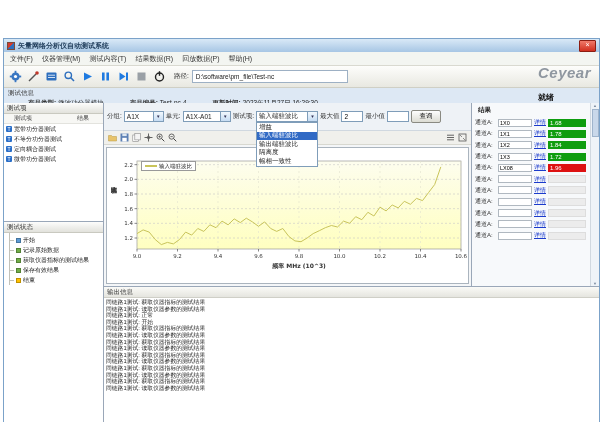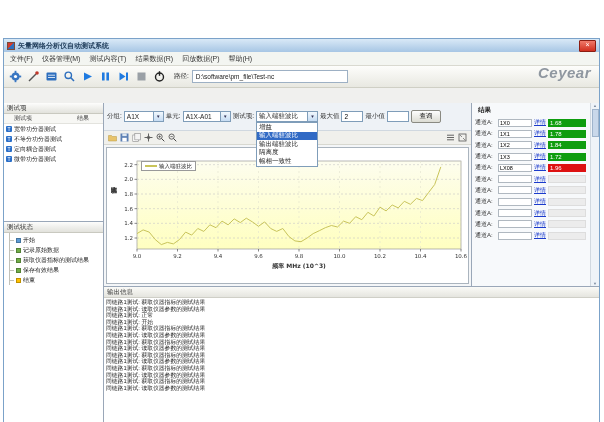--- a/index.html
+++ b/index.html
@@ -177,20 +177,29 @@
       <svg width="13" height="13">
           <circle cx="6.5" cy="7" r="4" stroke="#222" fill="none" stroke-width="1.4"></circle>
           <line x1="6.5" y1="1.2" x2="6.5" y2="5.8" stroke="#222" stroke-width="1.4"></line>
         </svg>
     </span>
     <span class="pathlabel">路径:</span>
     <span class="pathbox">D:\software\pm_file\Test-nc</span>
   </div>
   <div class="brand">Ceyear</div>
 
+  <div class="infobar">
+    <div class="info-section">测试信息</div>
+    <div class="info-fields">
+      <span><span class="ilabel">产品类型:</span><span class="ivalue">微波功分器模块</span></span>
+      <span><span class="ilabel">产品编号:</span><span class="ivalue">Test-nc-4</span></span>
+      <span><span class="ilabel">更新时间:</span><span class="ivalue">2023年11月27日 16:29:30</span></span>
+    </div>
+    <span class="statusready">就绪</span>
+  </div>
 
   <div class="bodyarea">
 
     <div class="sidebar">
       <div class="panel-tests">
         <div class="panel-header">测试项</div>
         <div class="colrow">
           <span class="c1">测试项</span>
           <span class="c2">结果</span>
         </div>

